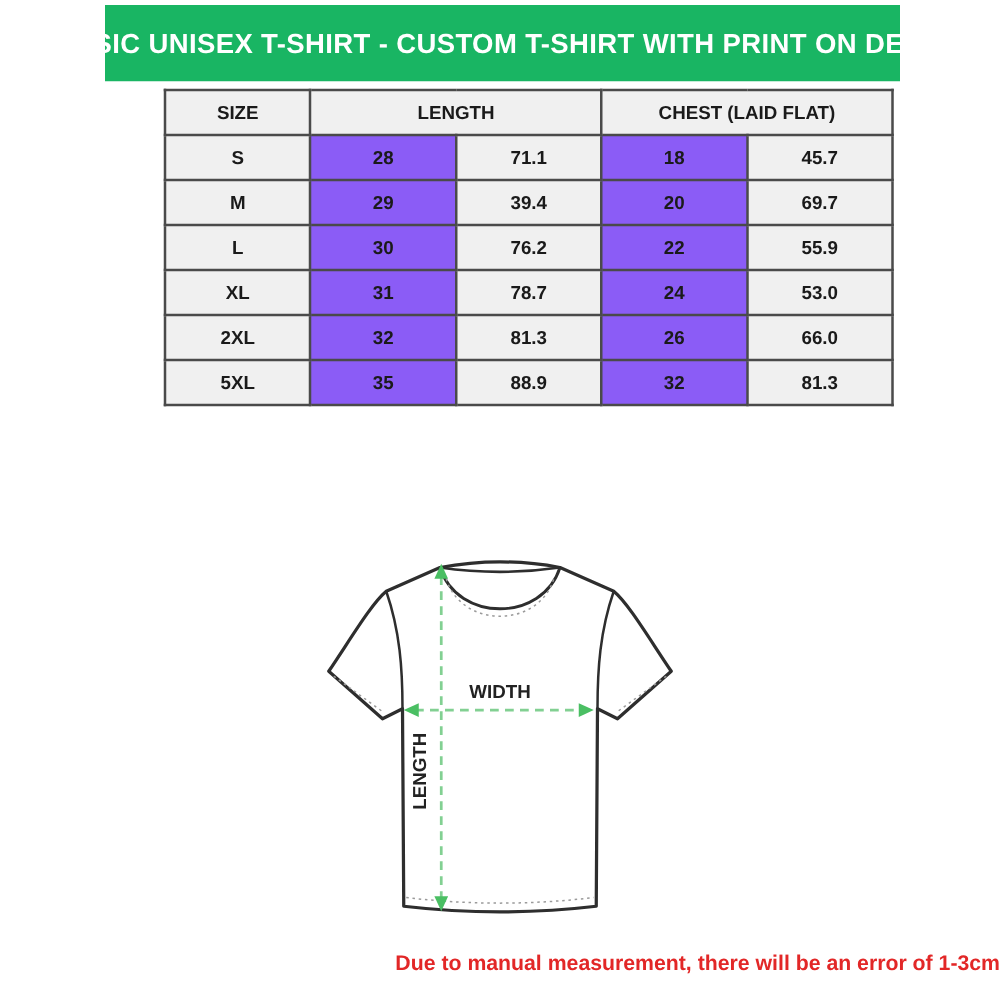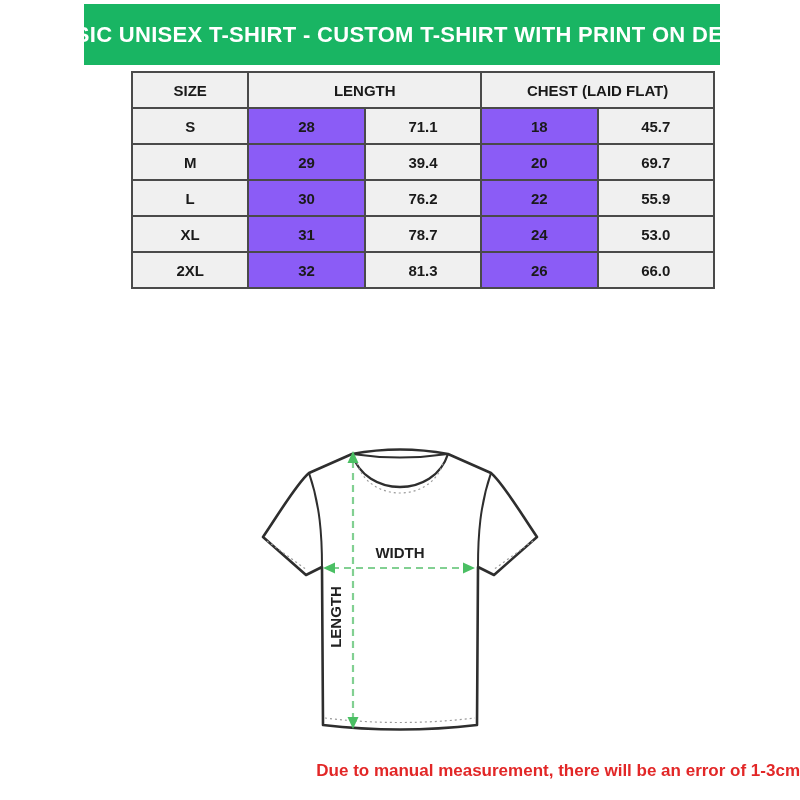--- a/index.html
+++ b/index.html
@@ -125,20 +125,27 @@
         <td>24</td>
         <td class="shade">53.0</td>
       </tr>
       <tr>
         <td class="shade">2XL</td>
         <td>32</td>
         <td class="shade">81.3</td>
         <td>26</td>
         <td class="shade">66.0</td>
       </tr>
+      <tr>
+        <td class="shade">5XL</td>
+        <td>35</td>
+        <td class="shade">88.9</td>
+        <td>32</td>
+        <td class="shade">81.3</td>
+      </tr>
     </tbody>
   </table>
 
   <svg class="diagram" viewBox="0 0 320 320">
 
     <path class="outline" d="M 112,24 Q 160,15 208,24 L 251,43 C 263,53 280,82 297,107 L 254,145 L 238,137 L 237,295 Q 160,304 83,295 L 82,137 L 66,145 L 23,107 C 40,82 57,53 69,43 Z"></path>
 
     <path class="seam" d="M 112,24 Q 160,31 208,24"></path>
     <path class="seam" style="stroke-width:2.3" d="M 112,24 C 126,68 194,68 208,24"></path>
     <path class="stitch" d="M 117,33 C 129,73 191,73 203,33"></path>

